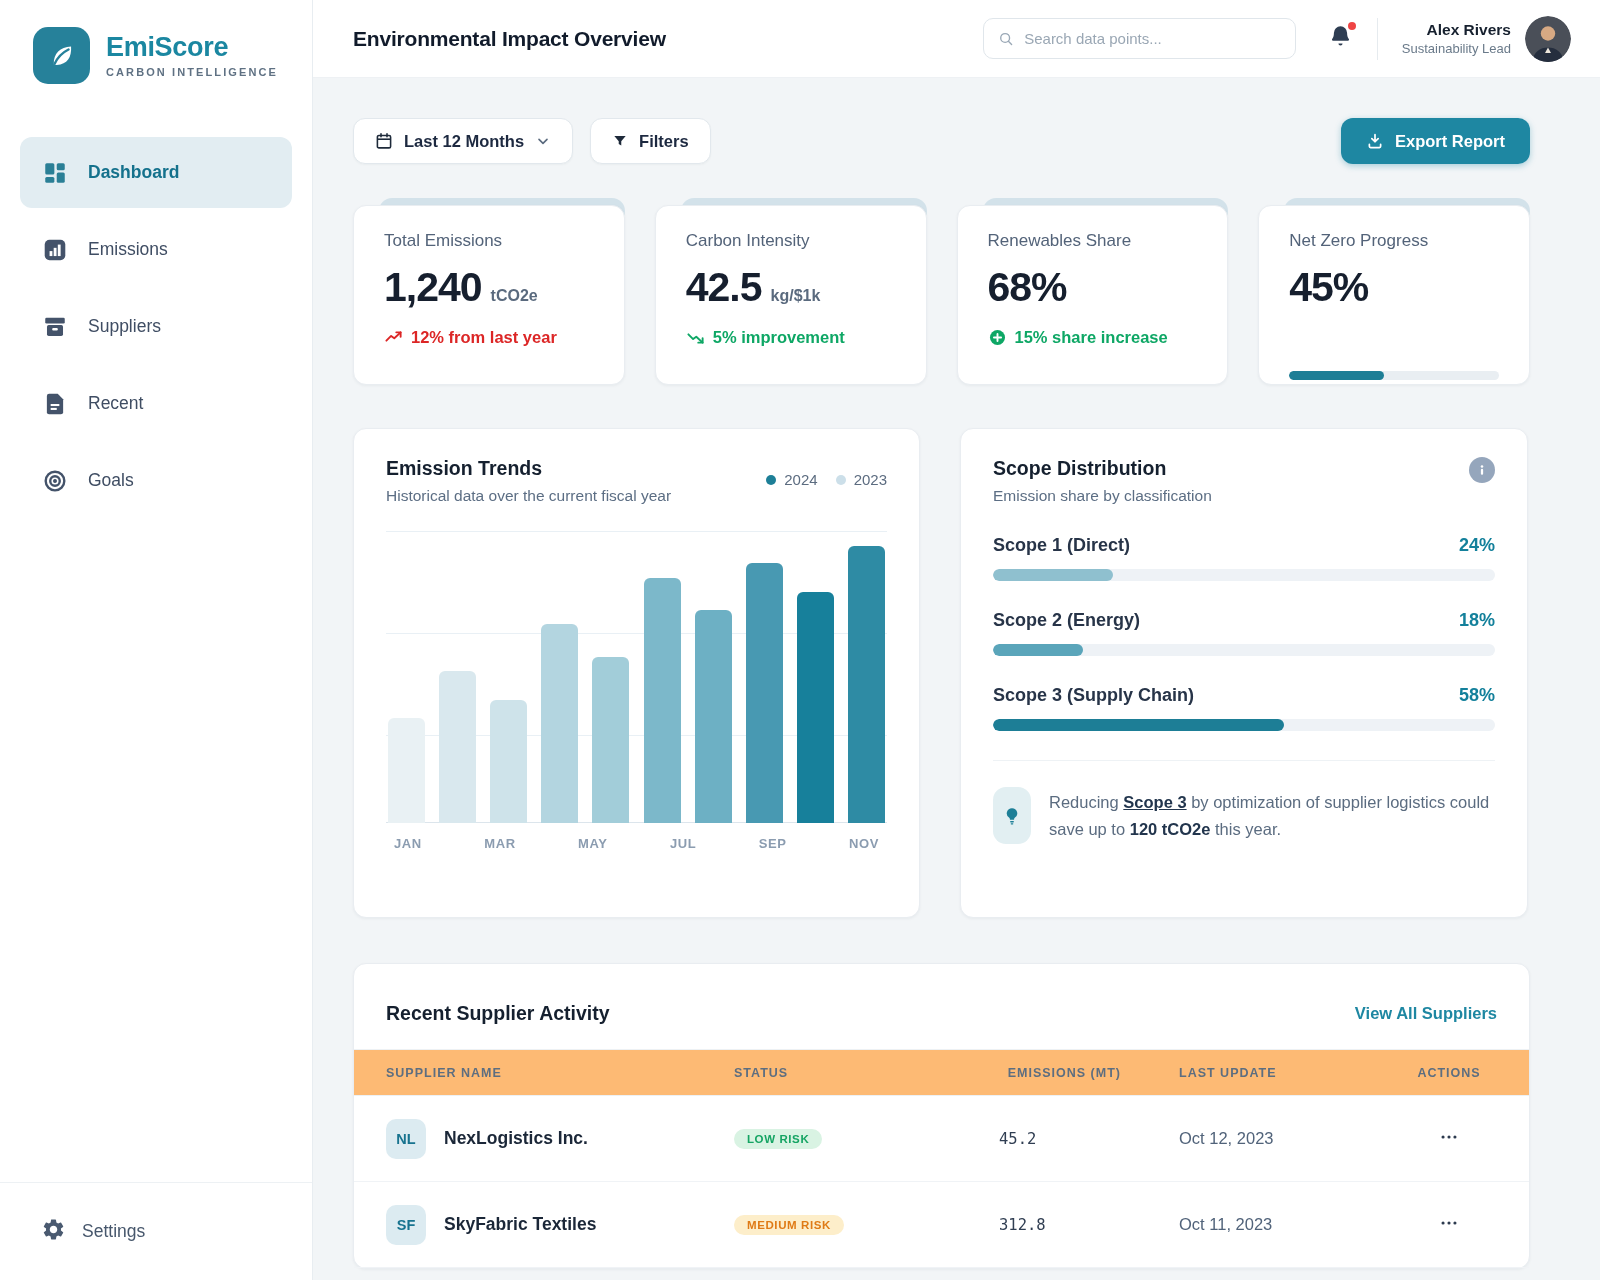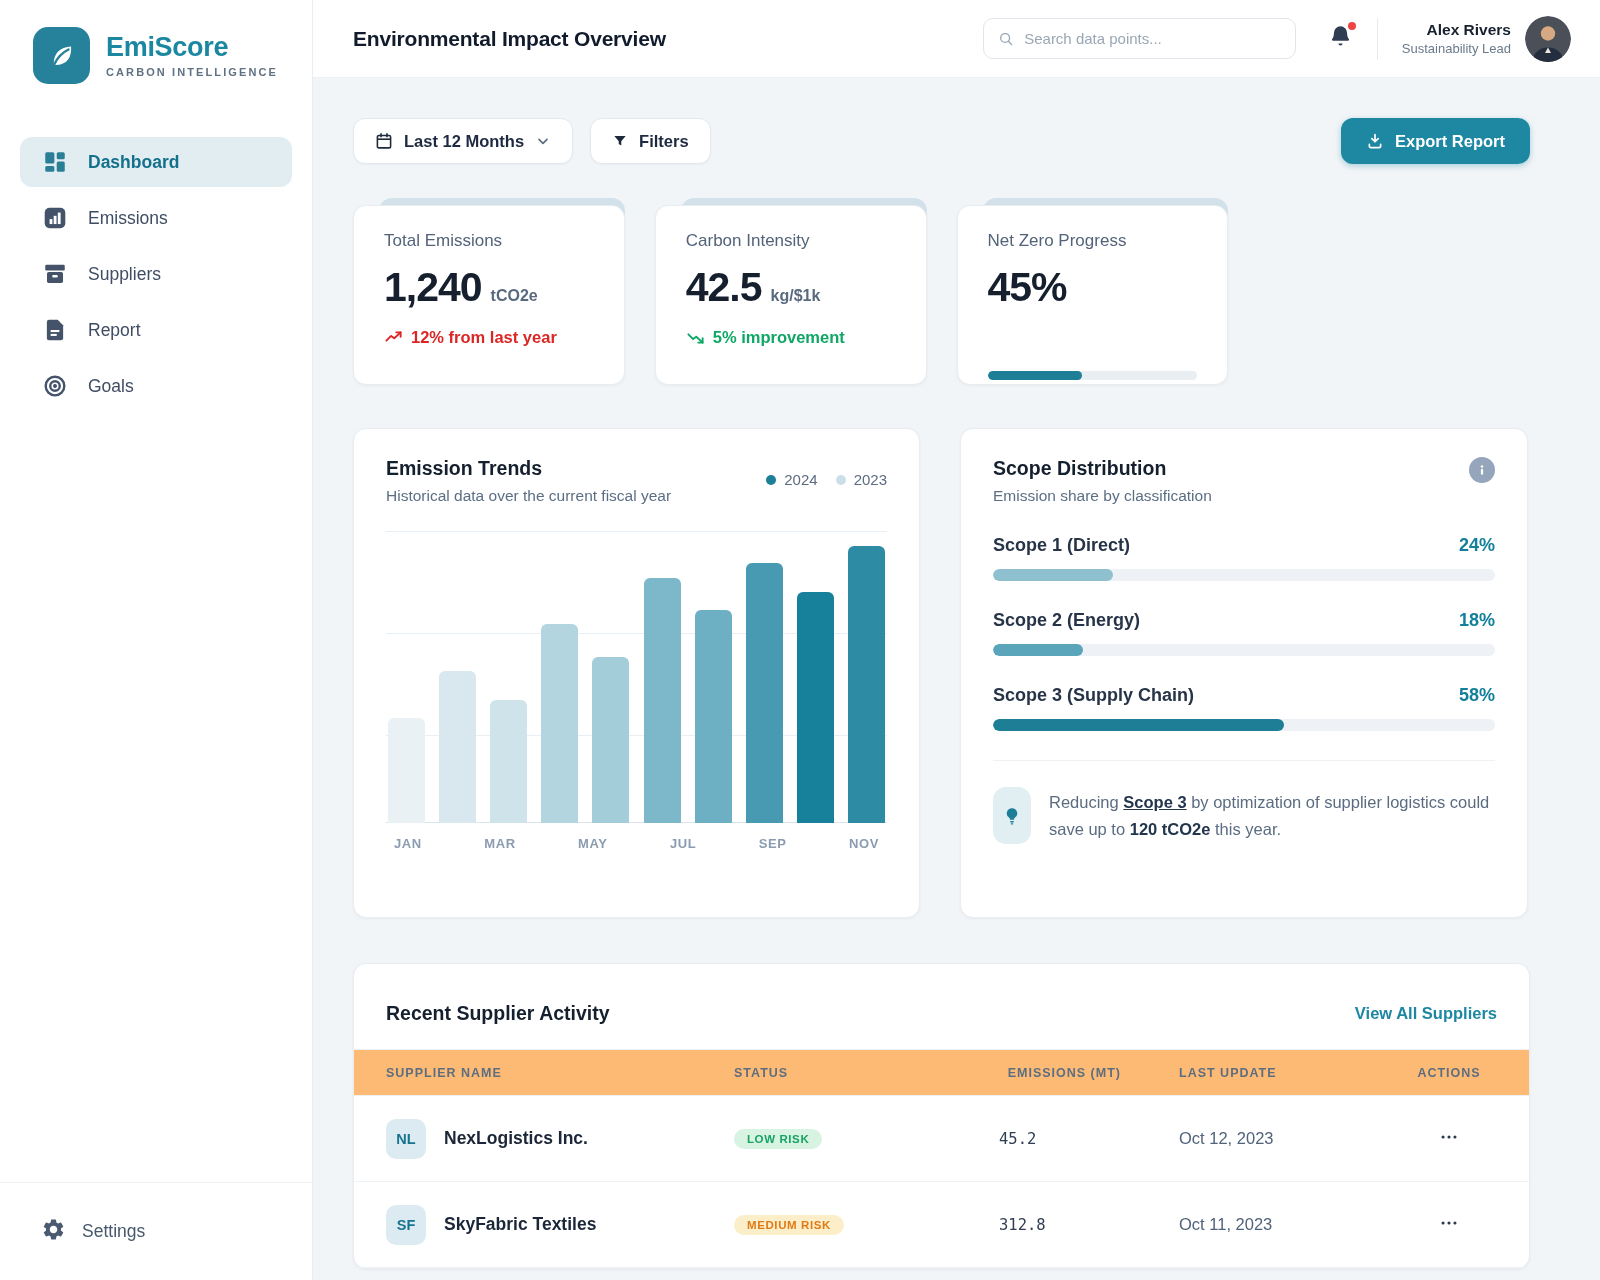--- a/index.html
+++ b/index.html
@@ -7,21 +7,21 @@
   body { font-family:"Liberation Sans", sans-serif; background:#f2f5f7; color:#1b2535; }
   .app { display:flex; width:1600px; height:1280px; }
 
   
   .sidebar { width:313px; min-width:313px; background:#ffffff; border-right:1px solid #e8edf1; display:flex; flex-direction:column; }
   .logo-block { display:flex; align-items:center; gap:16px; padding:27px 20px 0 33px; }
   .logo-mark { width:57px; height:57px; background:#26819a; border-radius:15px; display:flex; align-items:center; justify-content:center; flex:0 0 auto; }
   .logo-name { font-size:27px; font-weight:700; color:#1b87a1; letter-spacing:-.3px; line-height:1.1; }
   .logo-tag { font-size:11px; font-weight:700; color:#5f7183; letter-spacing:2.1px; margin-top:3px; }
   .nav { margin-top:47px; flex:1; }
-  .nav-item { display:flex; align-items:center; gap:20px; height:50px; margin:6px 20px; padding:0 21px; border-radius:12px; cursor:pointer; }
+  .nav-item { display:flex; align-items:center; gap:20px; height:71px; margin:6px 20px; padding:0 21px; border-radius:12px; cursor:pointer; }
   .nav-item .nv-ic { width:27px; height:27px; display:flex; align-items:center; justify-content:center; }
   .nav-item .nv-label { font-size:17.5px; color:#3f4d63; font-weight:500; }
   .nav-item.active { background:#e2edf2; }
   .nav-item.active .nv-label { color:#14718c; font-weight:700; }
   .settings-block { border-top:1px solid #edf1f4; padding:24px 20px; }
   .settings-item { display:flex; align-items:center; gap:16px; padding:10px 21px; border-radius:12px; cursor:pointer; }
   .settings-item .nv-label { font-size:17.5px; color:#47576c; font-weight:500; }
 
   
   .main { flex:1; display:flex; flex-direction:column; }
@@ -252,21 +252,21 @@
           </span>
     <span class="nv-label">Suppliers</span>
   </div>
 
   <div class="nav-item">
     <span class="nv-ic">
             <svg width="26" height="26" fill="#44536a">
               <use href="#reports-icon"></use>
             </svg>
           </span>
-    <span class="nv-label">Report</span>
+    <span class="nv-label">Recent</span>
   </div>
 
   <div class="nav-item">
     <span class="nv-ic">
             <svg width="26" height="26" fill="#44536a" stroke="#44536a">
               <use href="#goals-icon"></use>
             </svg>
           </span>
     <span class="nv-label">Goals</span>
   </div>
@@ -366,20 +366,37 @@
       <div class="stat-delta" style="color: rgb(14, 167, 101);">
         <svg class="d-ic" width="19" height="19" stroke="#0ea765" fill="none">
                   <use href="#trend-down-icon"></use>
                 </svg>
         <span class="d-txt">5% improvement</span>
       </div>
 
     </div>
   </div>
 
+  <div class="stat-wrap">
+    <div class="stat-band"></div>
+    <div class="stat-card">
+      <div class="stat-label">Renewables Share</div>
+      <div class="stat-valrow">
+        <span class="stat-value">68%</span>
+
+      </div>
+      <div class="stat-delta" style="color: rgb(14, 167, 101);">
+        <svg class="d-ic" width="19" height="19" fill="#0ea765">
+                  <use href="#plus-circle-icon"></use>
+                </svg>
+        <span class="d-txt">15% share increase</span>
+      </div>
+
+    </div>
+  </div>
 
   <div class="stat-wrap">
     <div class="stat-band"></div>
     <div class="stat-card">
       <div class="stat-label">Net Zero Progress</div>
       <div class="stat-valrow">
         <span class="stat-value">45%</span>
 
       </div>
       <div class="stat-delta" hidden="">

